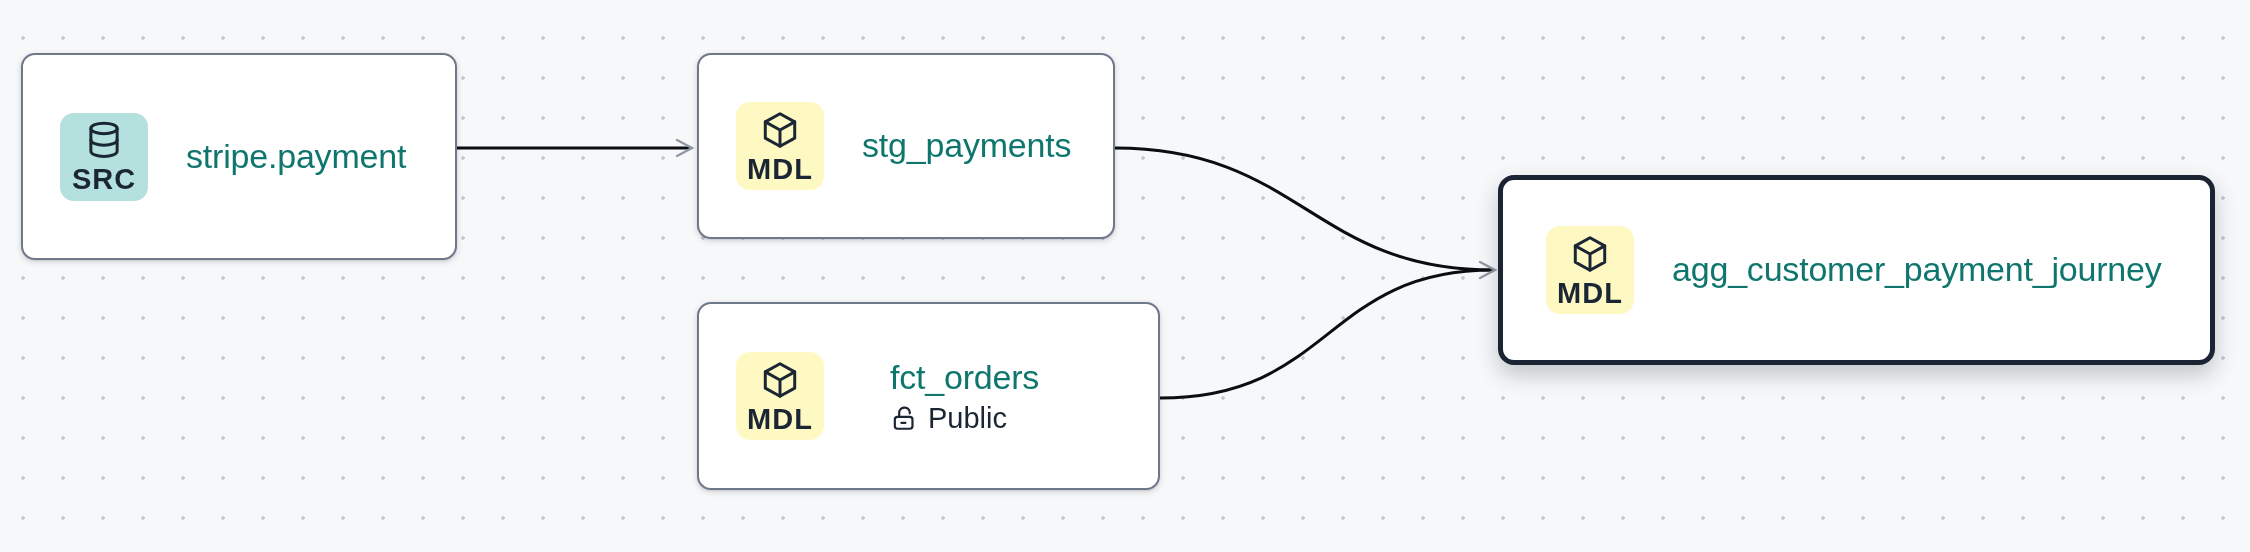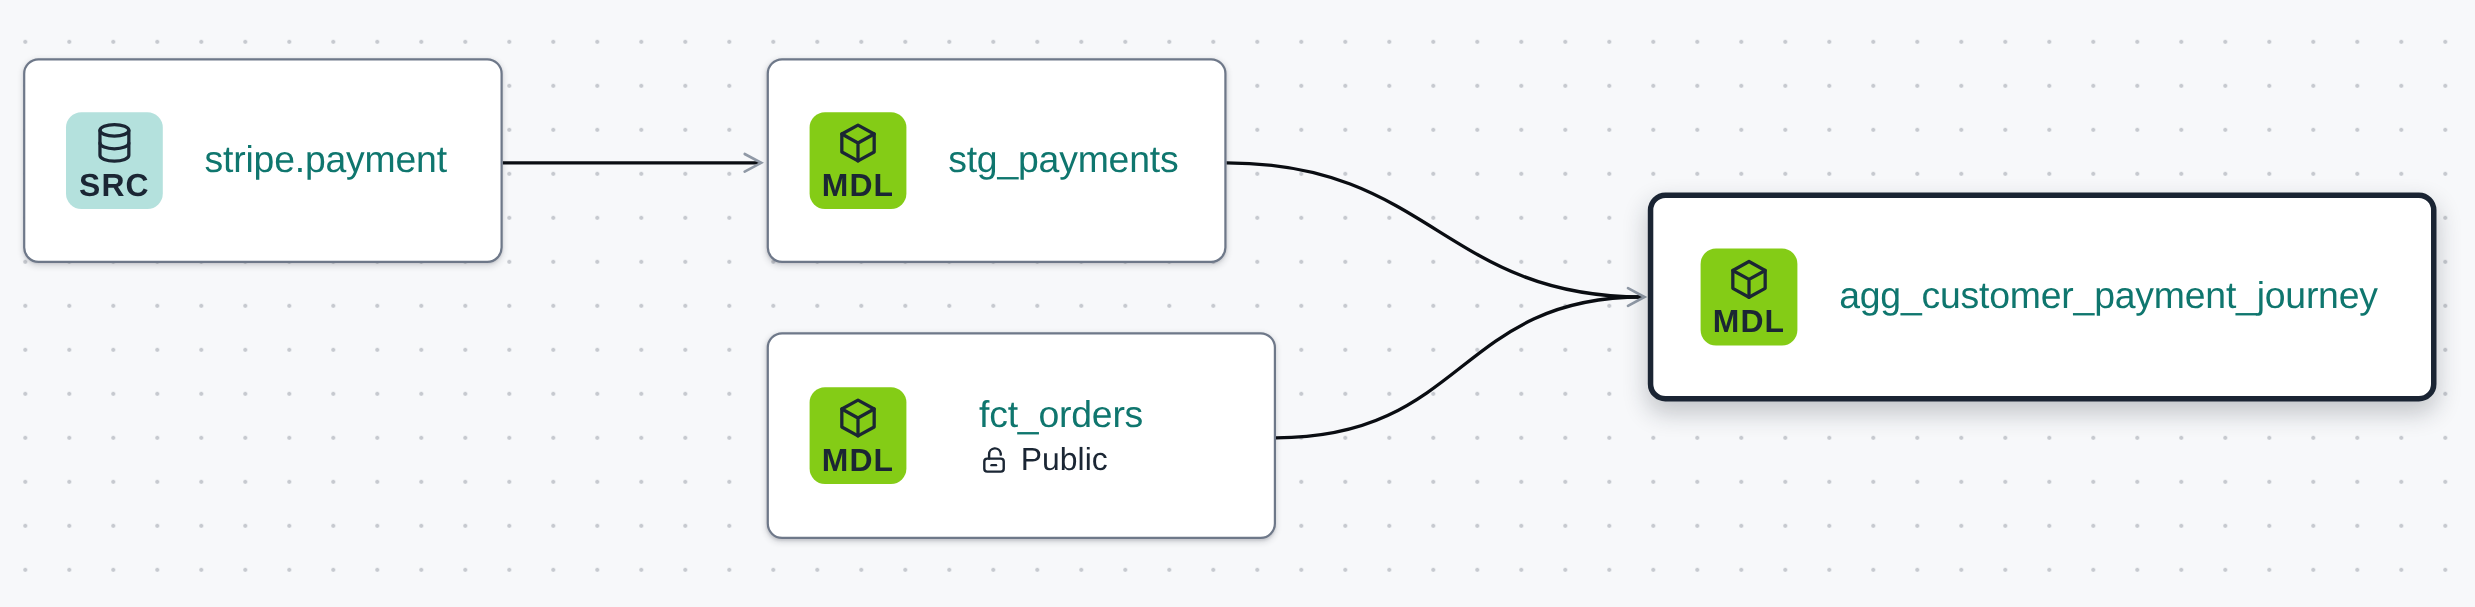--- a/index.html
+++ b/index.html
@@ -43,21 +43,21 @@
   }
   .badge {
     flex: 0 0 auto;
     width: 88px; height: 88px;
     border-radius: 14px;
     display: flex; flex-direction: column;
     align-items: center; justify-content: center;
     color: #1b2634;
   }
   .badge-src { background: #b4e1dd; }
-  .badge-mdl { background: #84cc16; }
+  .badge-mdl { background: #fef9c3; }
   .badge svg { width: 42px; height: 42px; display: block; }
   .badge-label {
     font-size: 29px; font-weight: 600;
     letter-spacing: 1px; line-height: 1;
     margin-top: 4px;
   }
   .node-body { display: flex; flex-direction: column; gap: 7px; min-width: 0; margin-left: 28px; }
   .node-title {
     font-size: 34px; color: #0f766e;
     letter-spacing: -0.2px; white-space: nowrap; line-height: 1.1;
@@ -74,21 +74,21 @@
 <div class="canvas">
 
   <svg class="edge-layer" viewBox="0 0 2250 552" aria-hidden="true">
     <path class="edge" d="M457 148 L691 148"></path>
     <path class="edge" d="M1115 148 C1300 148 1313 270 1493 270"></path>
     <path class="edge" d="M1160 398 C1332 398 1325 270 1493 270"></path>
     <path class="arrowhead" d="M677 140 L692 148 L677 156"></path>
     <path class="arrowhead" d="M1480 262 L1495 270 L1480 278"></path>
   </svg>
 
-  <div class="node" style="left:21px; top:53px; width:436px; height:186px;">
+  <div class="node" style="left:21px; top:53px; width:436px; height:207px;">
     <div class="badge badge-src">
       <span>
         <svg viewBox="0 0 24 24" fill="none" stroke="currentColor" stroke-width="1.7" stroke-linecap="round" stroke-linejoin="round">
           <ellipse cx="12" cy="5.4" rx="7.5" ry="3"></ellipse>
           <path d="M4.5 5.4 V12 c0 1.66 3.36 3 7.5 3 s7.5-1.34 7.5-3 V5.4"></path>
           <path d="M4.5 12 v6.4 c0 1.66 3.36 3 7.5 3 s7.5-1.34 7.5-3 V12"></path>
         </svg>
       </span>
       <span class="badge-label">SRC</span>
     </div>

